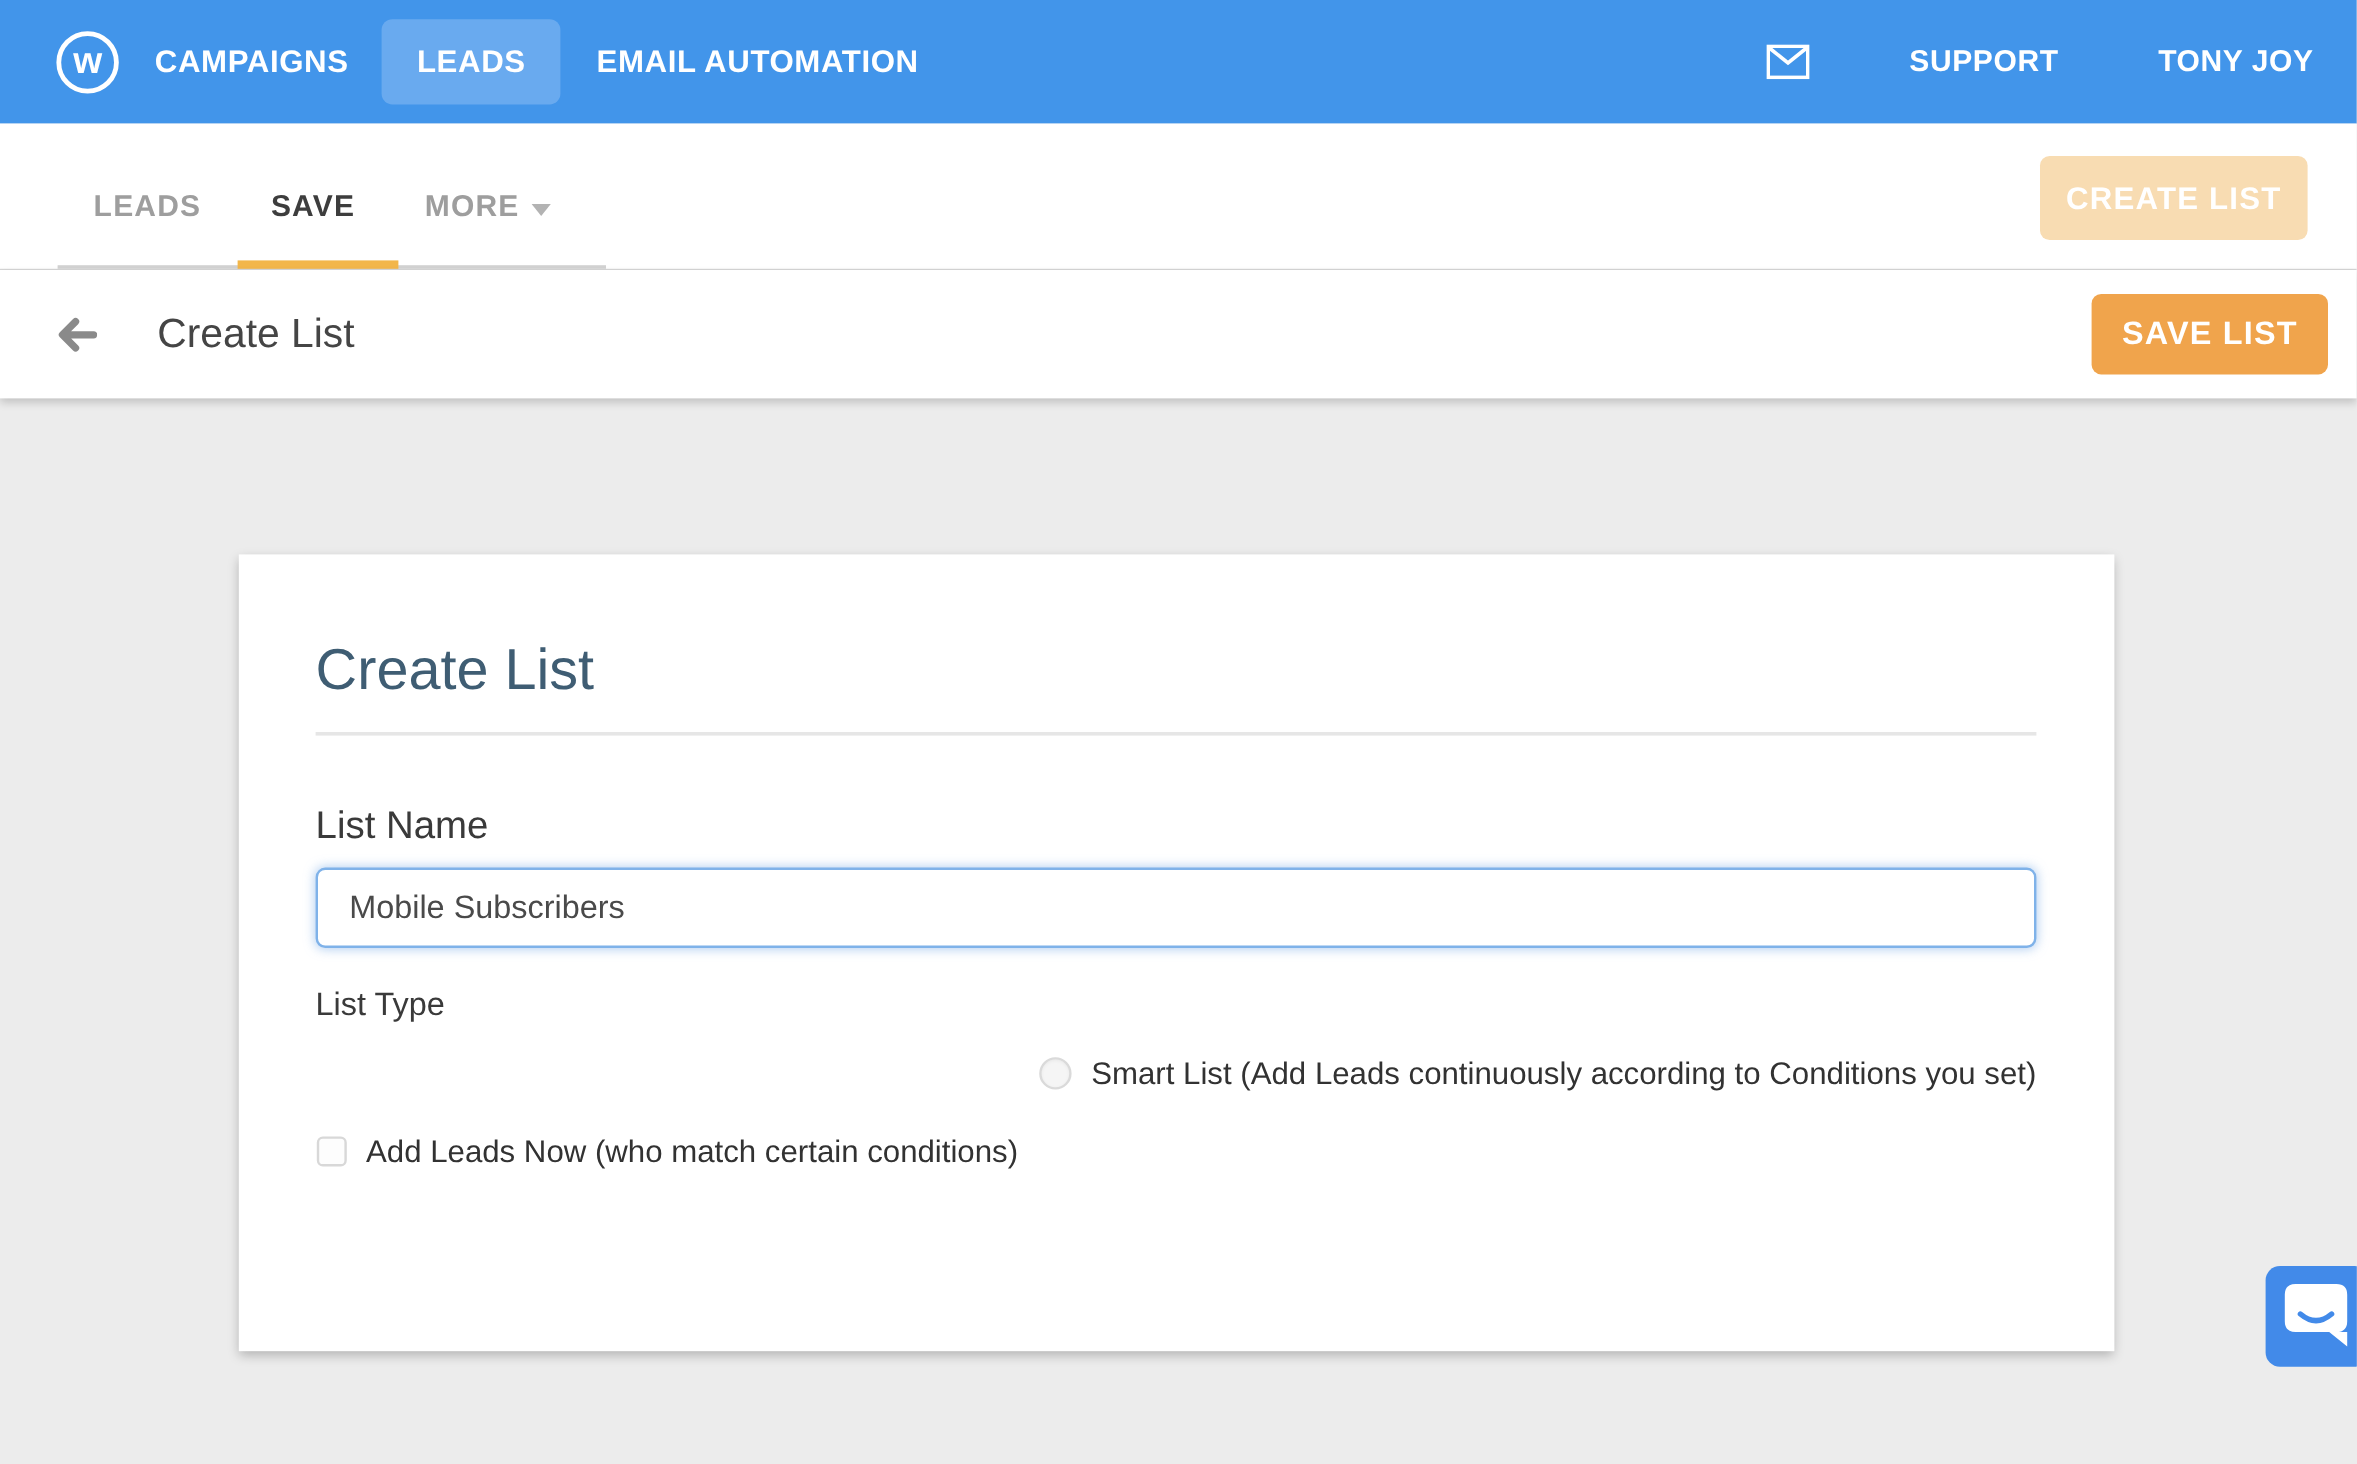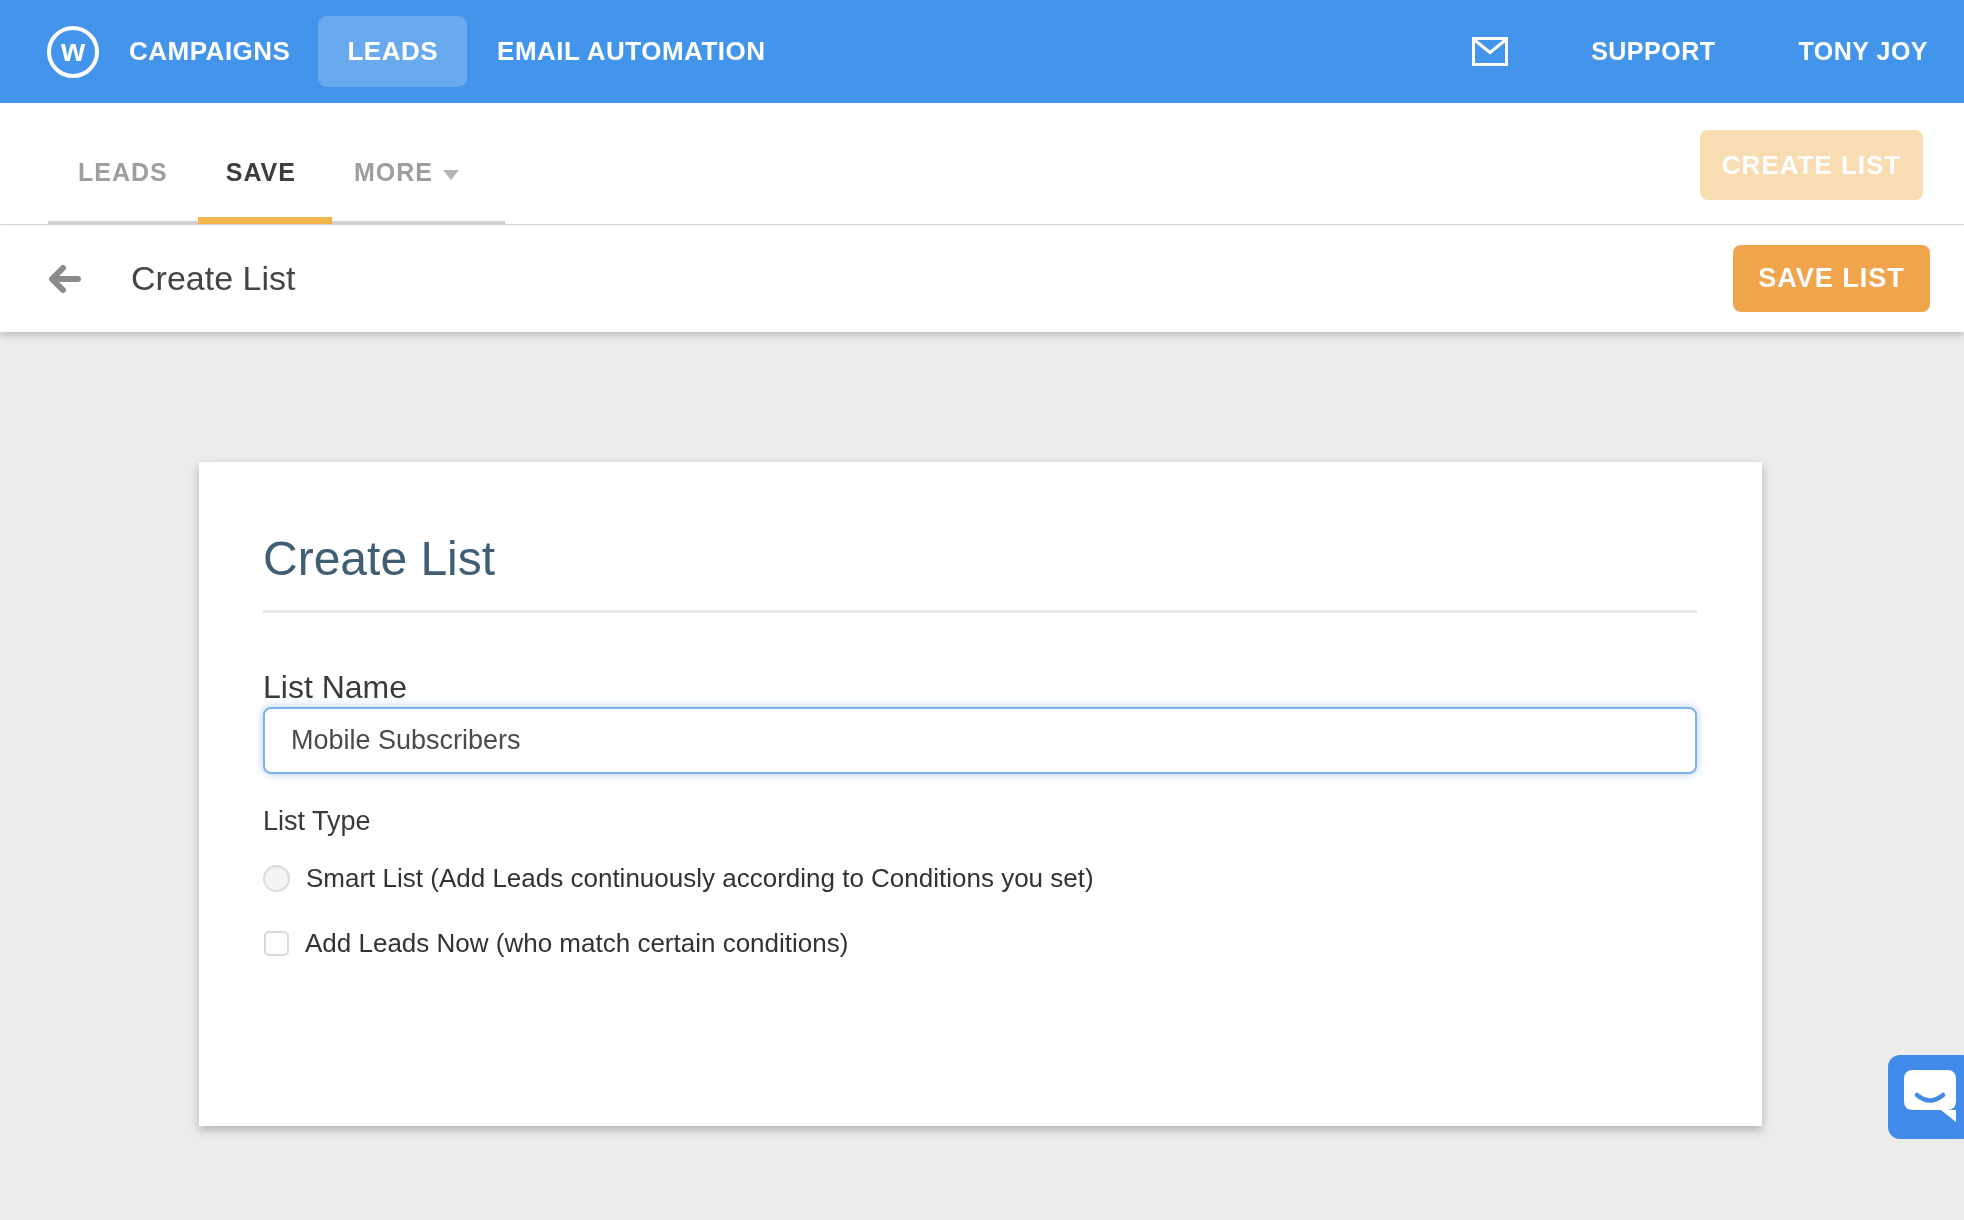--- a/index.html
+++ b/index.html
@@ -106,21 +106,21 @@
     display: flex; align-items: center;
     box-shadow: 0 4px 7px rgba(0,0,0,.18);
     z-index: 2;
   }
   .back-btn { margin-left: 47px; display: flex; align-items: center; cursor: pointer; }
   .page-title {
     margin-left: 50px;
     font-size: 34px; font-weight: normal; color: #454545;
   }
   .save-btn {
-    position: absolute; right: 34px; top: 20px;
+    position: absolute; right: 24px; top: 20px;
     width: 197px; height: 67px;
     background: var(--c-accent-orange, #f0a44c);
     color: #fff; border: none; border-radius: 8px;
     font-family: inherit; font-size: 27px; font-weight: bold; letter-spacing: 1px;
     cursor: pointer;
   }
 
   
   .content {
     position: relative;
@@ -142,36 +142,36 @@
   .card-divider {
     margin-top: 22px;
     border: none; border-top: 3px solid #e6e6e6;
   }
   .field-label {
     margin-top: 58px;
     font-size: 32px; line-height: 32px; color: #3a3a3a;
   }
   .list-name-input {
     display: block;
-    margin-top: 4px;
+    margin-top: 20px;
     width: 100%; height: 67px;
     border: 2px solid var(--c-input-focus-blue, #7fb2e9);
     border-radius: 8px;
     box-shadow: 0 0 9px rgba(120,170,230,.6);
     outline: none;
     padding: 0 26px;
     font-family: inherit; font-size: 27px; color: #4a4a4a;
   }
   .section-label {
     margin-top: 30px;
     font-size: 27px; line-height: 34px; color: #3a3a3a;
   }
   .option-row { display: flex; align-items: center; height: 30px; }
   .option-row.r1 { margin-top: 26px; }
-  .option-row.r2 { margin-top: 25px; }
+  .option-row.r2 { margin-top: 25px; justify-content: flex-end; }
   .option-row.r3 { margin-top: 35px; }
   .radio { flex: none; width: 27px; height: 27px; border-radius: 50%; cursor: pointer; position: relative; }
   .radio.selected { border: 3px solid #3a3a3a; background: #fff; }
   .radio.selected::after {
     content: ""; position: absolute; left: 50%; top: 50%;
     width: 13px; height: 13px; border-radius: 50%; background: #0a0a0a;
     transform: translate(-50%,-50%);
   }
   .radio.unselected {
     border: 2px solid #dadada; background: #f5f5f5;

